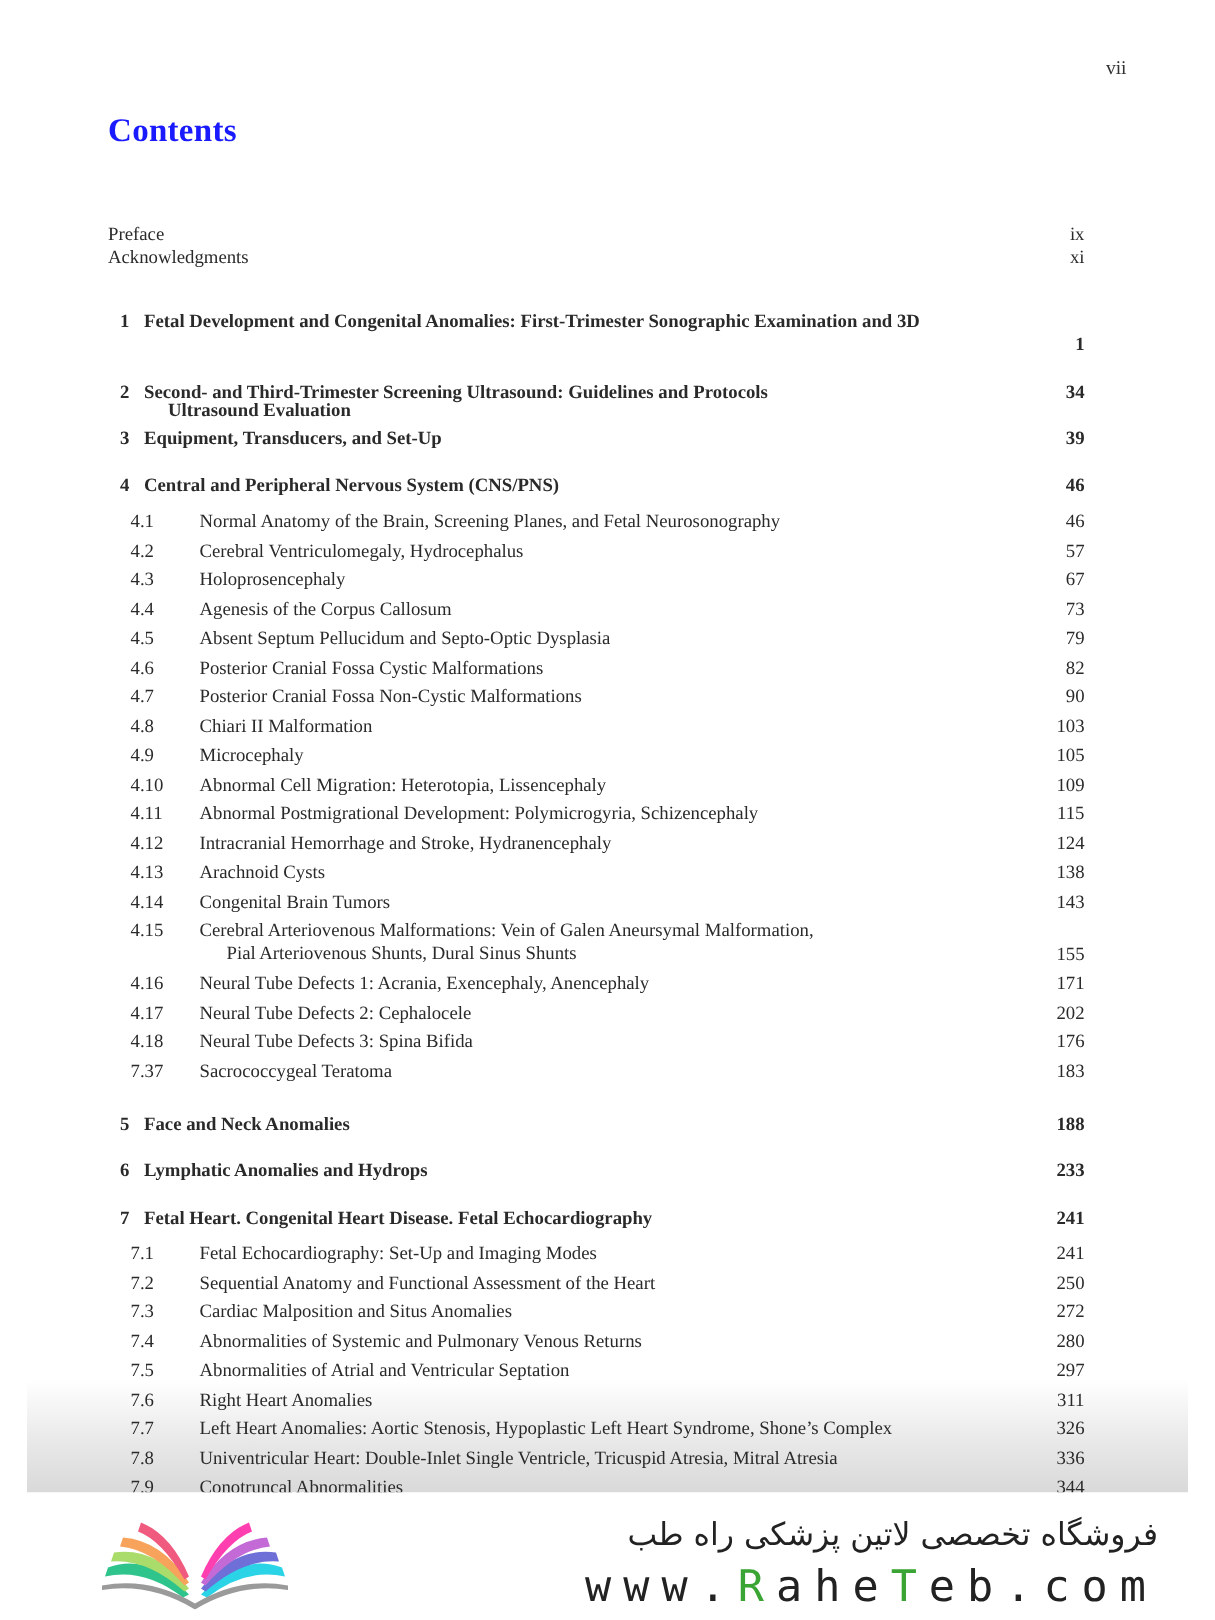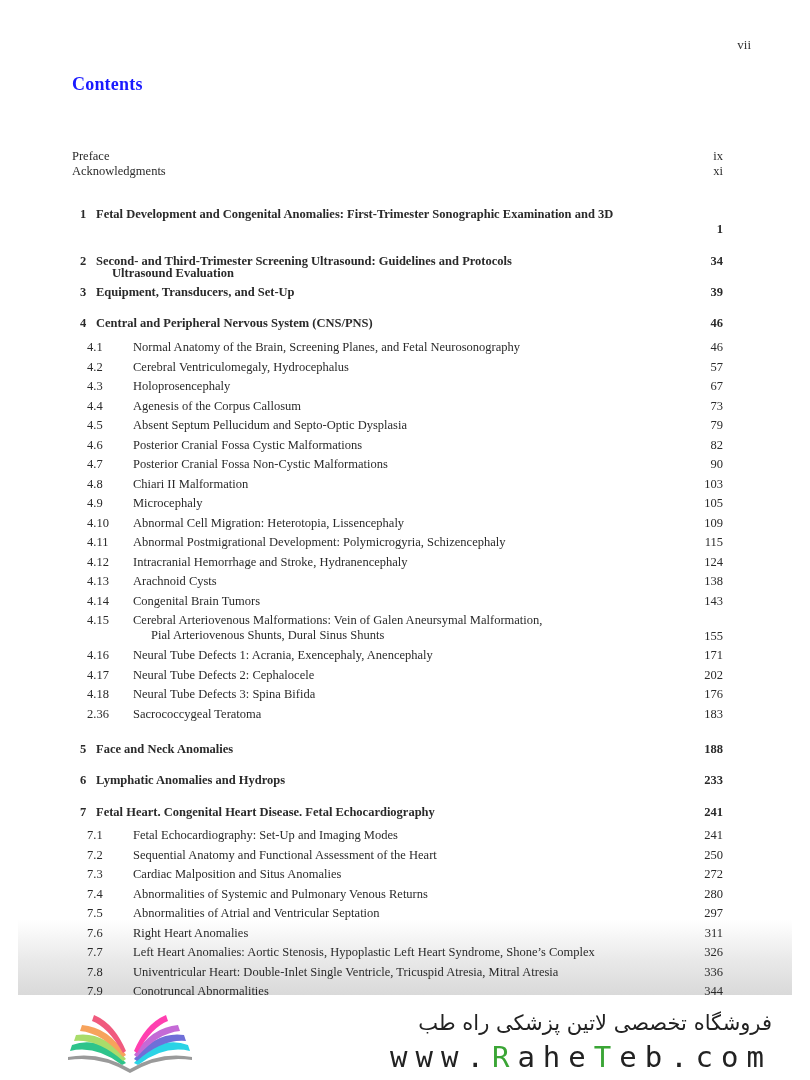--- a/index.html
+++ b/index.html
@@ -6,21 +6,21 @@
   body {
     width: 810px; height: 1080px; background: #ffffff; position: relative; overflow: hidden;
     font-family: "Liberation Serif", "DejaVu Serif", serif; color: #2a2a2a;
   }
   .page {
     position: absolute; left: 18px; top: 0; width: 774px; height: 995px; overflow: hidden;
     background: linear-gradient(to bottom, #ffffff 0px, #ffffff 920px, #e9e9e9 960px, #d9d9d9 995px);
   }
   .page-num { position: absolute; right: 41px; top: 37px; font-size: 13px; color: #333; }
   .title {
-    position: absolute; left: 54px; top: 74px; font-size: 18px; font-weight: bold; color: #1a1aff;
+    position: absolute; left: 54px; top: 74px; font-size: 22px; font-weight: bold; color: #1a1aff;
     font-family: "Liberation Serif", serif; letter-spacing: 0.2px;
   }
   .row { position: absolute; left: 54px; right: 69px; font-size: 12.5px; line-height: 15px; }
   .row .pg { position: absolute; right: 0; top: 0; text-align: center; }
   .row.front .label { position: absolute; left: 0; }
   .row.chapter { font-weight: bold; }
   .row.chapter .num { position: absolute; left: 8px; }
   .row.chapter .label { position: absolute; left: 24px; white-space: nowrap; }
   .row.section .num { position: absolute; left: 15px; }
   .row.section .label { position: absolute; left: 61px; white-space: nowrap; }
@@ -168,21 +168,21 @@
       <span class="num">4.17</span>
       <span class="label">Neural Tube Defects 2: Cephalocele</span>
       <span class="pg">202</span>
     </div>
   <div class="row section" style="top:687px">
       <span class="num">4.18</span>
       <span class="label">Neural Tube Defects 3: Spina Bifida</span>
       <span class="pg">176</span>
     </div>
   <div class="row section" style="top:706.5px">
-      <span class="num">2.36</span>
+      <span class="num">7.37</span>
       <span class="label">Sacrococcygeal Teratoma</span>
       <span class="pg">183</span>
     </div>
 
   <div class="row chapter" style="top:742px">
     <span class="num">5</span>
     <span class="label">Face and Neck Anomalies</span>
     <span class="pg">188</span>
   </div>
 

